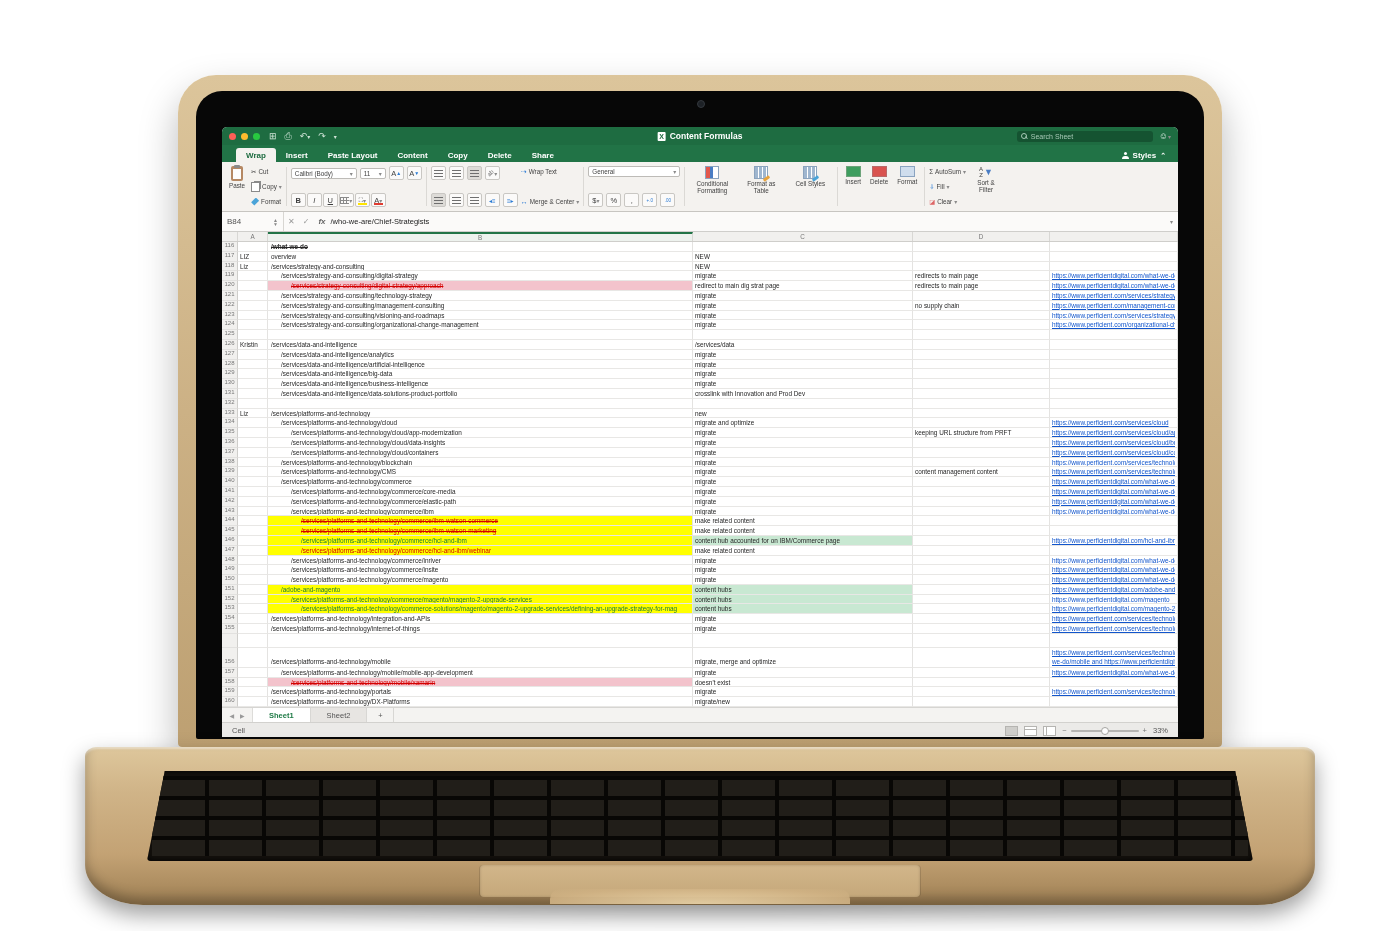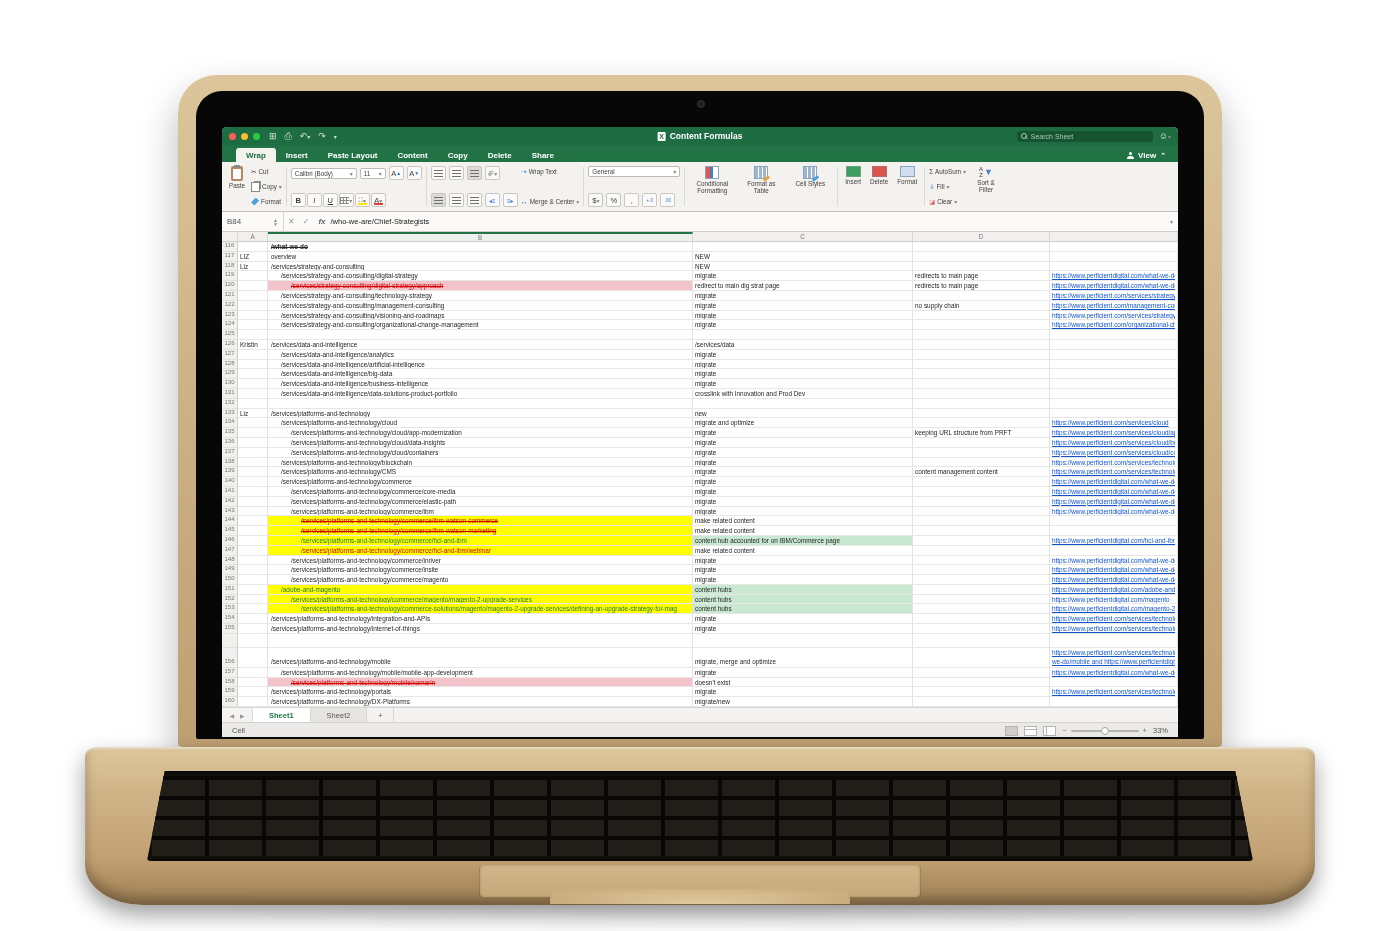--- a/index.html
+++ b/index.html
@@ -187,21 +187,21 @@
               <div class="rtab active">Wrap</div>
               <div class="rtab">Insert</div>
               <div class="rtab">Paste Layout</div>
               <div class="rtab">Content</div>
               <div class="rtab">Copy</div>
               <div class="rtab">Delete</div>
               <div class="rtab">Share</div>
             </div>
           <div class="share">
             <span class="mini-person"></span>
-            <span>View</span>
+            <span>Styles</span>
             <span style="font-size:7px;">⌃</span>
           </div>
         </div>
 
         <div class="ribbon">
           <div class="bigbtn">
             <span class="clip"></span>
             <span>Paste</span>
           </div>
           <div class="smallrows">

